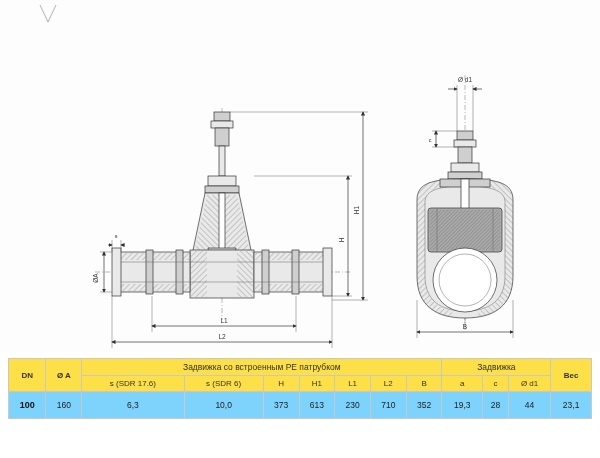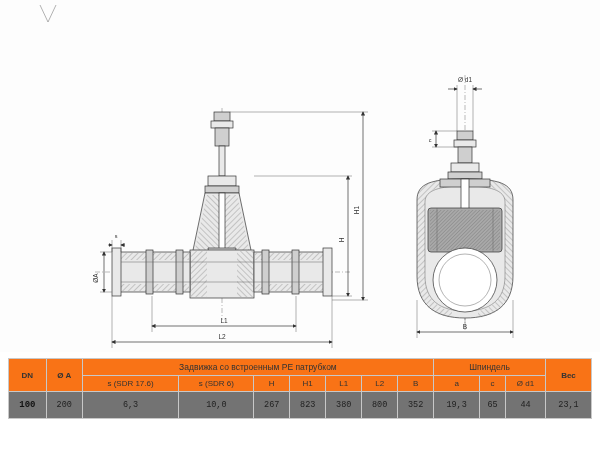--- a/index.html
+++ b/index.html
@@ -42,38 +42,37 @@
     color: #222;
   }
   .spec-table td, .spec-table th {
     border: 1px solid #c8c8c8;
     text-align: center;
     vertical-align: middle;
     padding: 3px 1px;
     font-weight: normal;
   }
   .spec-table thead th {
-    background: #f97316;
+    background: #fde047;
     color: #333;
     font-size: 8px;
   }
   .spec-table .grouphead {
     font-size: 8.5px;
   }
   .spec-table .dn-cell {
     font-weight: bold;
     font-size: 9px;
     color: #111;
   }
   .spec-table tbody td {
-    background: #737373;
+    background: #7dd3fc;
     font-size: 8.5px;
     color: #222;
     height: 20px;
-    font-family: Liberation Mono, monospace;
   }
   .spec-table thead th.col-dn,
   .spec-table thead th.col-oa,
   .spec-table thead th.col-weight {
     font-weight: bold;
   }
   .dim-text {
     font-size: 6.5px;
     fill: #333;
     font-family: "Liberation Sans", sans-serif;
@@ -266,48 +265,48 @@
       <text class="dim-text" x="465" y="329" text-anchor="middle">B</text>
     </svg>
   </div>
 
   <table class="spec-table">
     <thead>
       <tr>
         <th class="col-dn" rowspan="2">DN</th>
         <th class="col-oa" rowspan="2">Ø A</th>
         <th class="grouphead" colspan="7">Задвижка со встроенным РЕ патрубком</th>
-        <th class="grouphead" colspan="3">Шпиндель</th>
+        <th class="grouphead" colspan="3">Задвижка</th>
         <th class="col-weight" rowspan="2">Вес</th>
       </tr>
       <tr>
         <th>s (SDR 17.6)</th>
         <th>s (SDR 6)</th>
         <th>H</th>
         <th>H1</th>
         <th>L1</th>
         <th>L2</th>
         <th>B</th>
         <th>a</th>
         <th>c</th>
         <th>Ø d1</th>
       </tr>
     </thead>
     <tbody>
       <tr>
         <td class="dn-cell">100</td>
-        <td>200</td>
+        <td>160</td>
         <td>6,3</td>
         <td>10,0</td>
-        <td>267</td>
-        <td>823</td>
-        <td>380</td>
-        <td>800</td>
+        <td>373</td>
+        <td>613</td>
+        <td>230</td>
+        <td>710</td>
         <td>352</td>
         <td>19,3</td>
-        <td>65</td>
+        <td>28</td>
         <td>44</td>
         <td>23,1</td>
       </tr>
     </tbody>
   </table>
 
 </div>
 
 </body></html>

